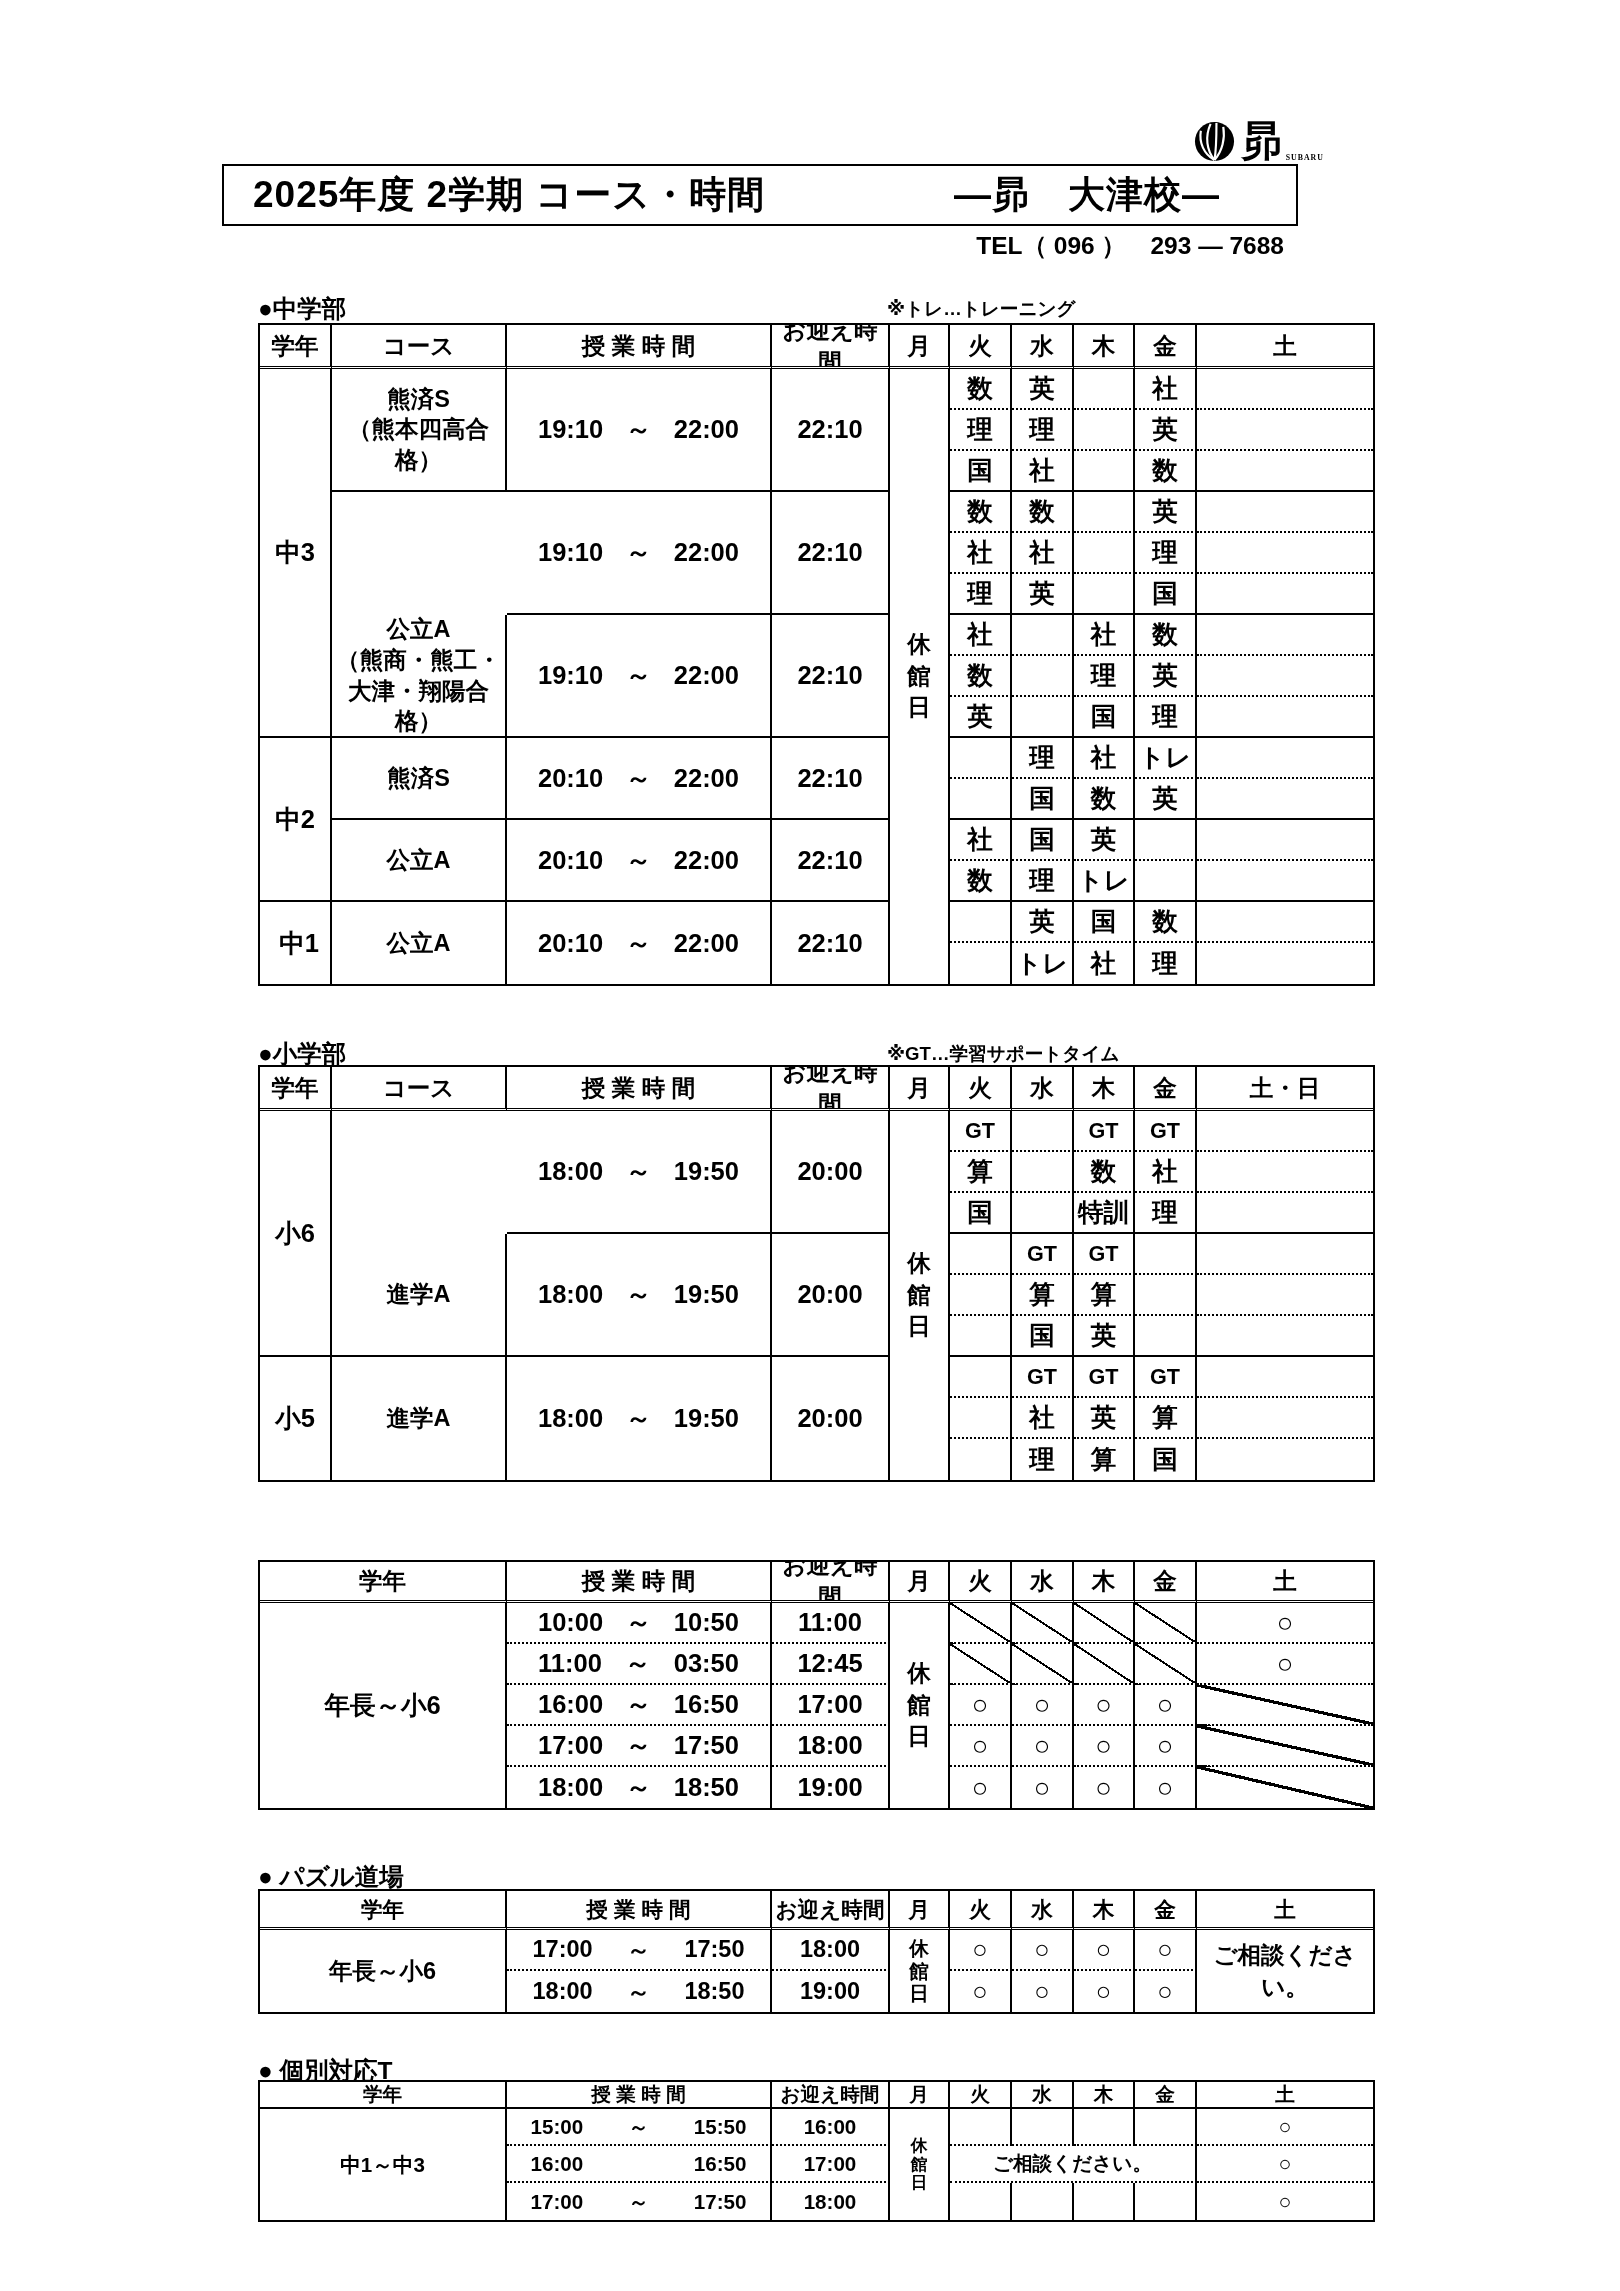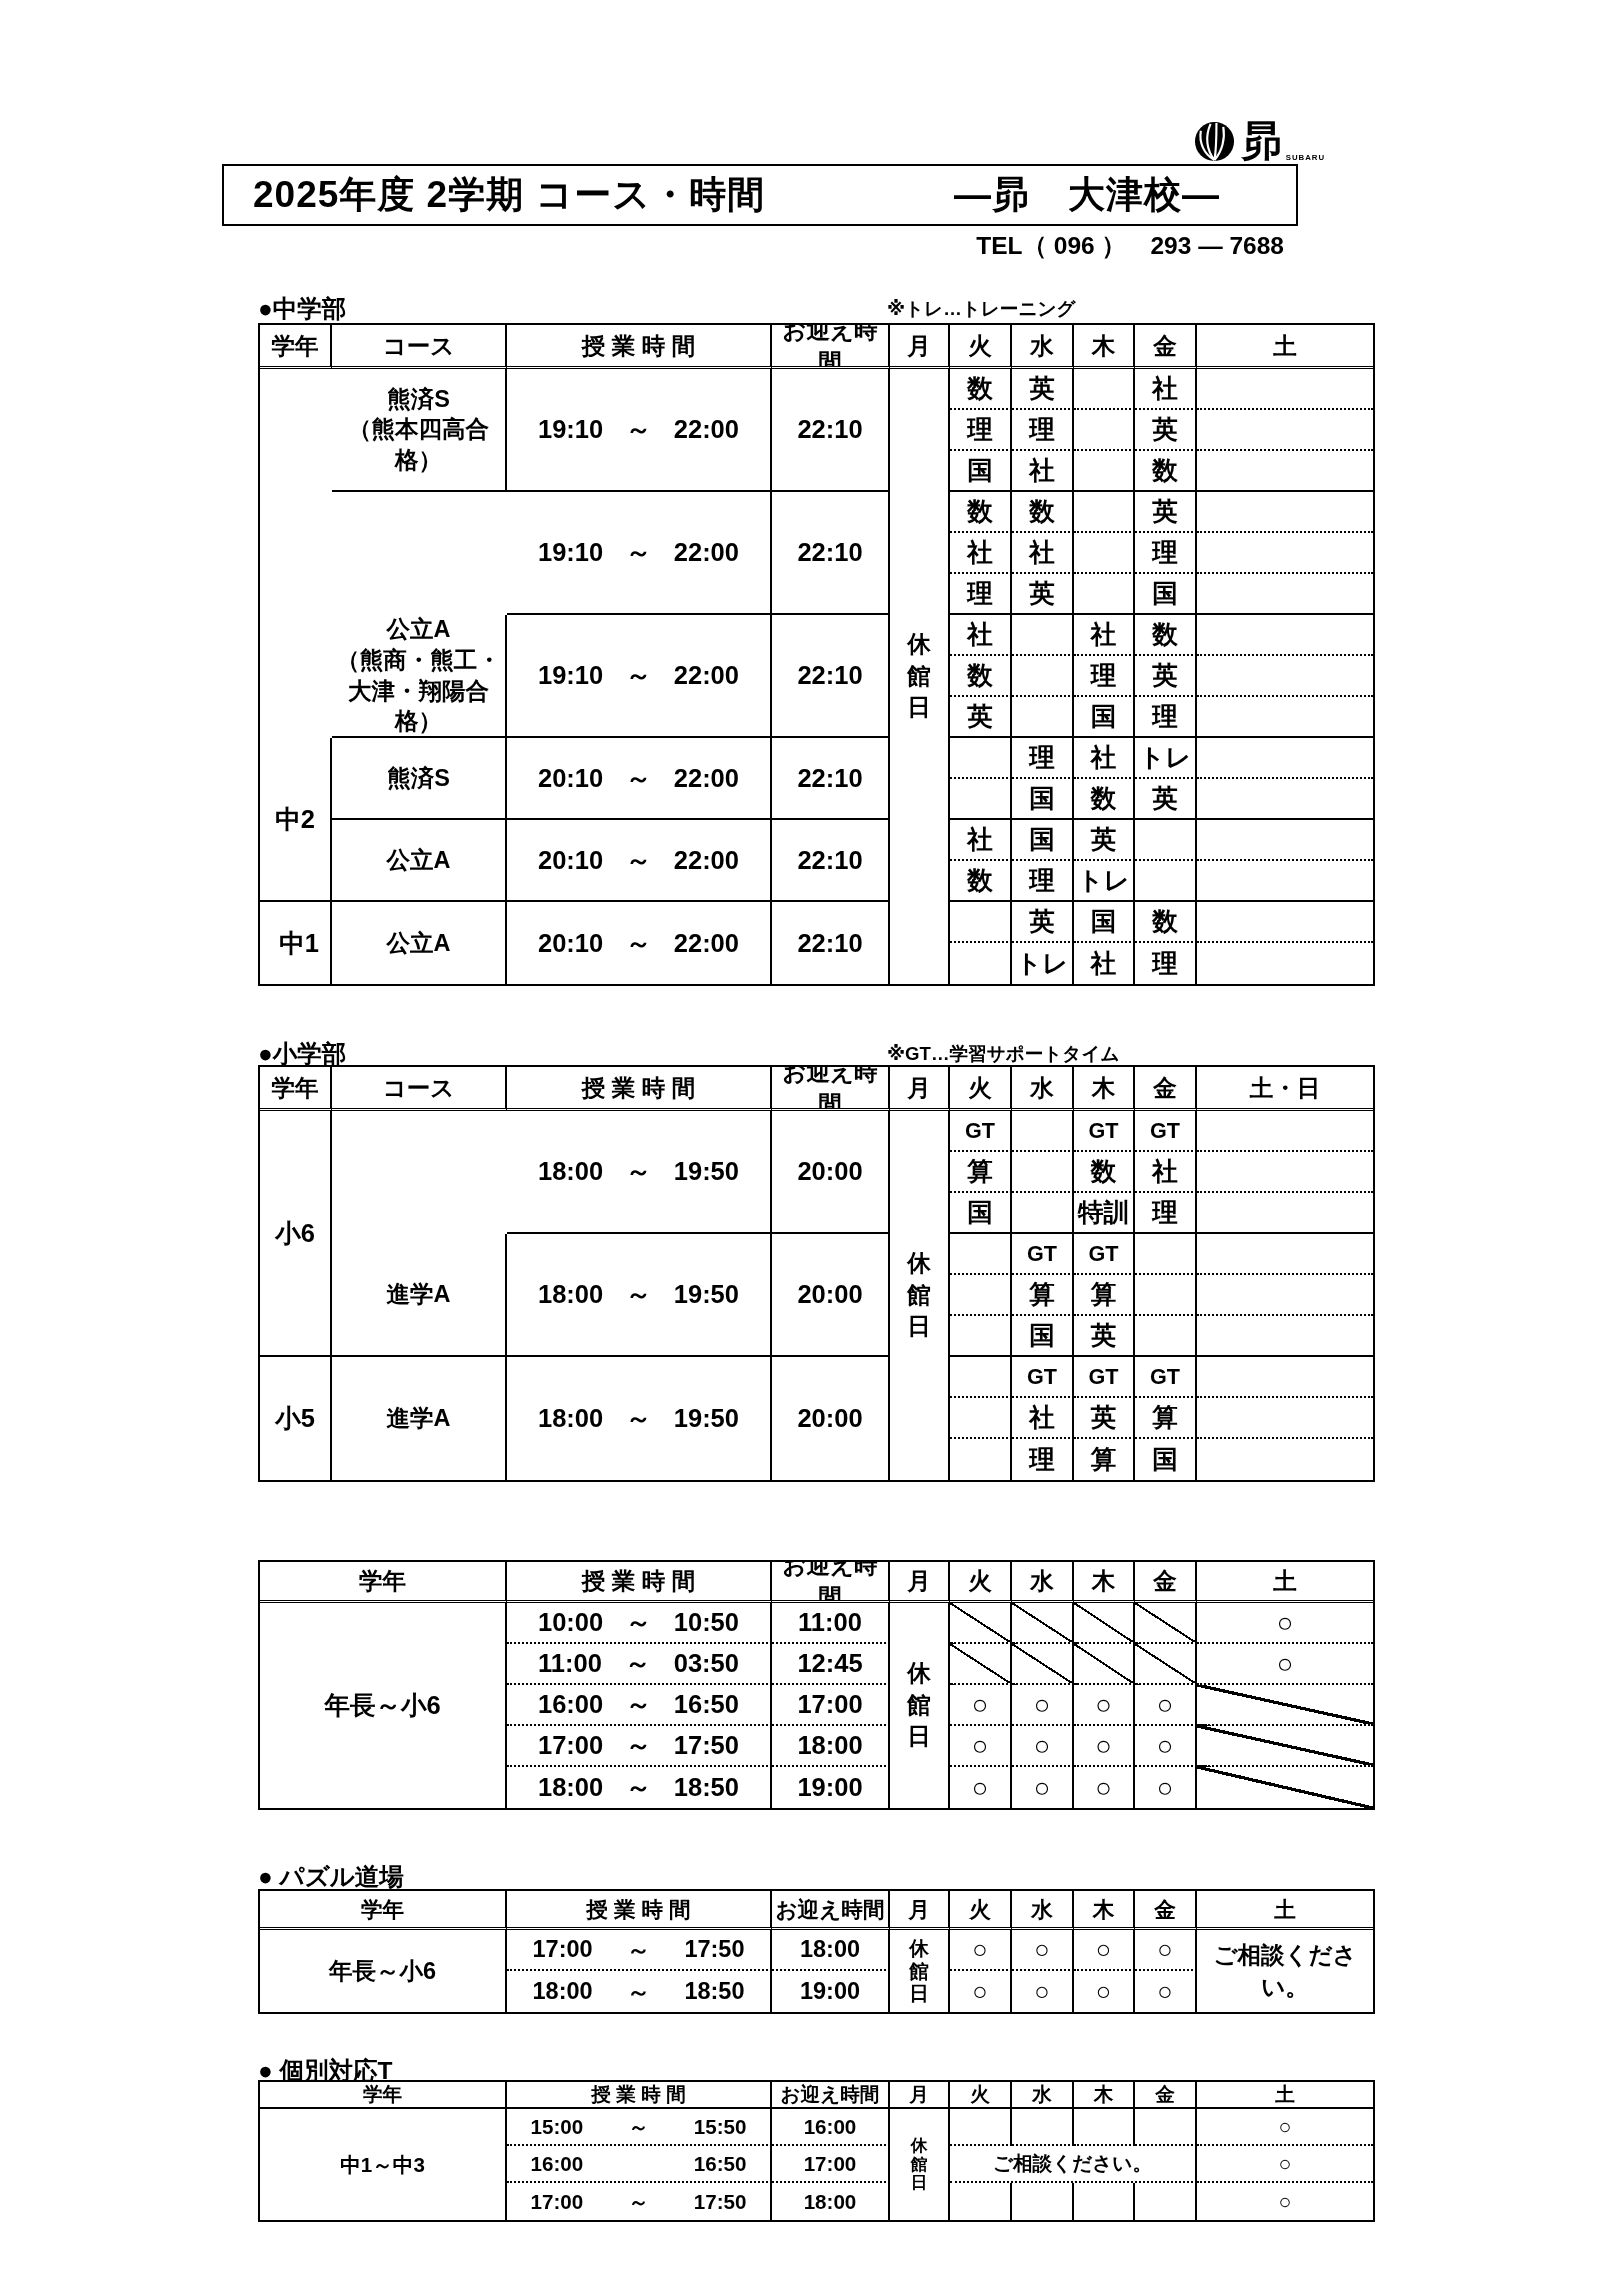--- a/index.html
+++ b/index.html
@@ -1,21 +1,21 @@
 <!DOCTYPE html>
 <html><head>
 <meta charset="utf-8">
 <style>
   html,body{margin:0;padding:0;background:#fff;}
   .page{position:relative;width:1620px;height:2292px;background:#fff;color:#000;
         font-family:"Liberation Sans","DejaVu Sans",sans-serif;font-weight:700;}
   
   .logo{position:absolute;left:1194px;top:119px;display:flex;align-items:flex-end;gap:5.9px;}
   .logo-char{font-size:41px;line-height:1;font-weight:900;}
-  .logo-sub{font-size:7.8px;letter-spacing:1px;font-family:Liberation Sans, sans-serif;margin-left:-2px;}
+  .logo-sub{font-size:7.8px;letter-spacing:1px;font-family:Liberation Serif, serif;margin-left:-2px;}
   .titlebox{position:absolute;left:222px;top:164px;width:1076px;height:62px;border:2.9px solid #000;
             box-sizing:border-box;display:flex;align-items:center;justify-content:space-between;
             padding:0 76px 0 29px;font-size:37px;letter-spacing:1px;}
   .tel{position:absolute;left:882px;top:229px;width:402px;text-align:right;font-size:24.5px;}
   
   .sec-title{position:absolute;left:258px;font-size:24.5px;}
   .note{position:absolute;left:887px;font-size:18.6px;}
   
   .tbl{position:absolute;left:258px;display:grid;border:2.9px solid #000;background:#fff;box-sizing:content-box;}
   .cell{box-sizing:border-box;display:flex;align-items:center;justify-content:center;
@@ -68,20 +68,21 @@
       <div class="cell hd bR" style="grid-area: 1 / 1 / span 1 / span 1;">学年</div>
       <div class="cell hd bR" style="grid-area: 1 / 2 / span 1 / span 1;">コース</div>
       <div class="cell hd bR" style="grid-area: 1 / 3 / span 1 / span 1;">授 業 時 間</div>
       <div class="cell hd bR" style="grid-area: 1 / 4 / span 1 / span 1;">お迎え時間</div>
       <div class="cell hd bR" style="grid-area: 1 / 5 / span 1 / span 1;">月</div>
       <div class="cell hd bR" style="grid-area: 1 / 6 / span 1 / span 1;">火</div>
       <div class="cell hd bR" style="grid-area: 1 / 7 / span 1 / span 1;">水</div>
       <div class="cell hd bR" style="grid-area: 1 / 8 / span 1 / span 1;">木</div>
       <div class="cell hd bR" style="grid-area: 1 / 9 / span 1 / span 1;">金</div>
       <div class="cell hd" style="grid-area: 1 / 10 / span 1 / span 1;">土</div>
+      <div class="cell bbs bR" style="grid-area: 2 / 1 / span 9 / span 1;">中3</div>
       <div class="cell bbs bR" style="grid-area: 11 / 1 / span 4 / span 1;">中2</div>
       <div class="cell bR" style="grid-area: 15 / 1 / span 2 / span 1; margin-left: 8px;">中1</div>
       <div class="cell vtext pre bR" style="grid-area: 2 / 5 / span 15 / span 1;">休
 館
 日</div>
       <div class="cell course pre bbs bR" style="grid-area: 2 / 2 / span 3 / span 1;">熊済S
 （熊本四高合格）</div>
       <div class="cell time bbs bR" style="grid-area: 2 / 3 / span 3 / span 1;">
         <span>19:10</span>
         <span>～</span>

